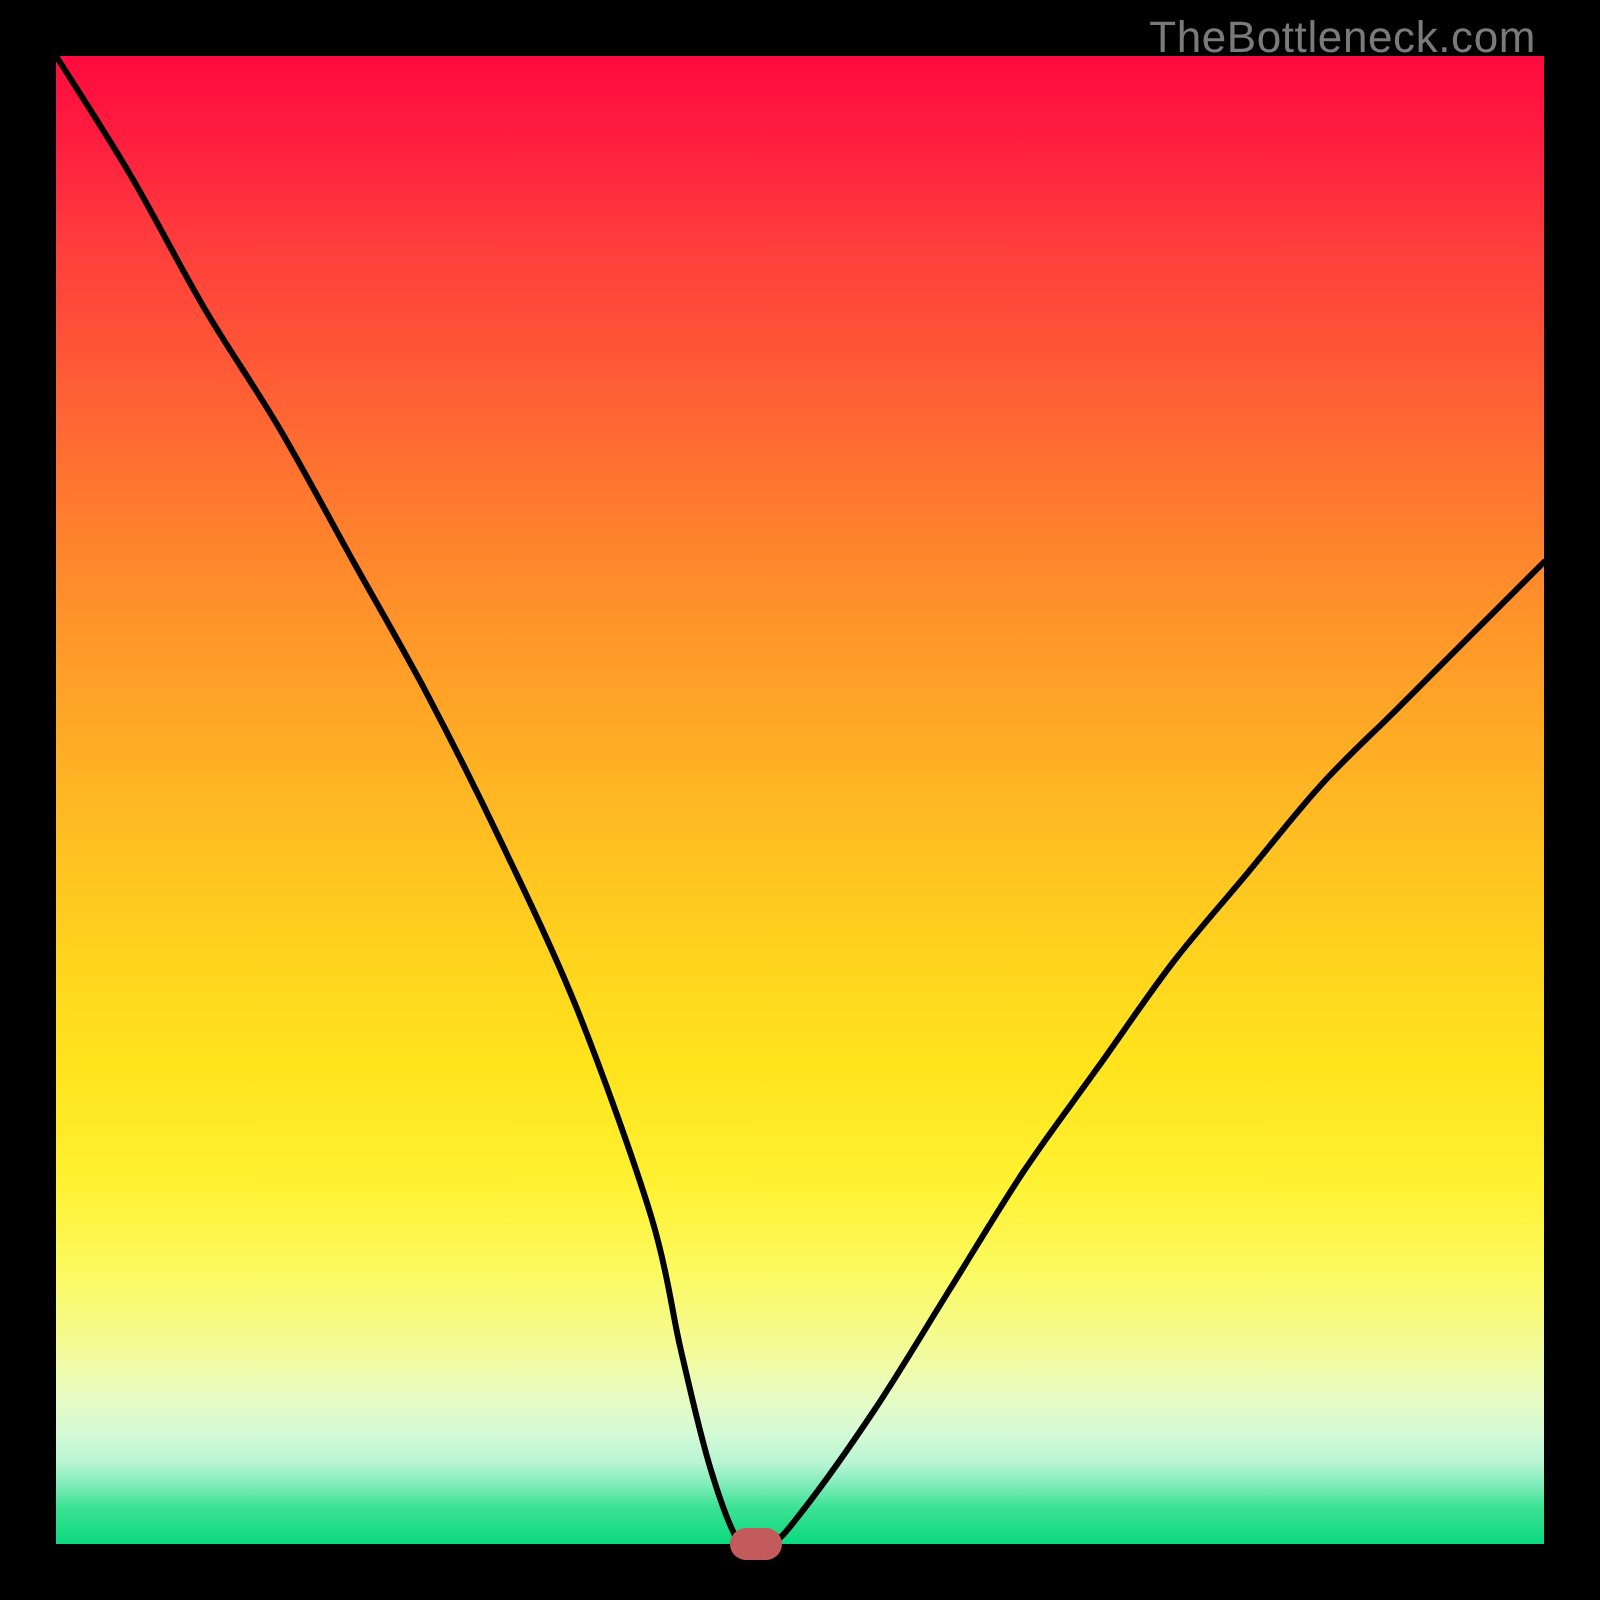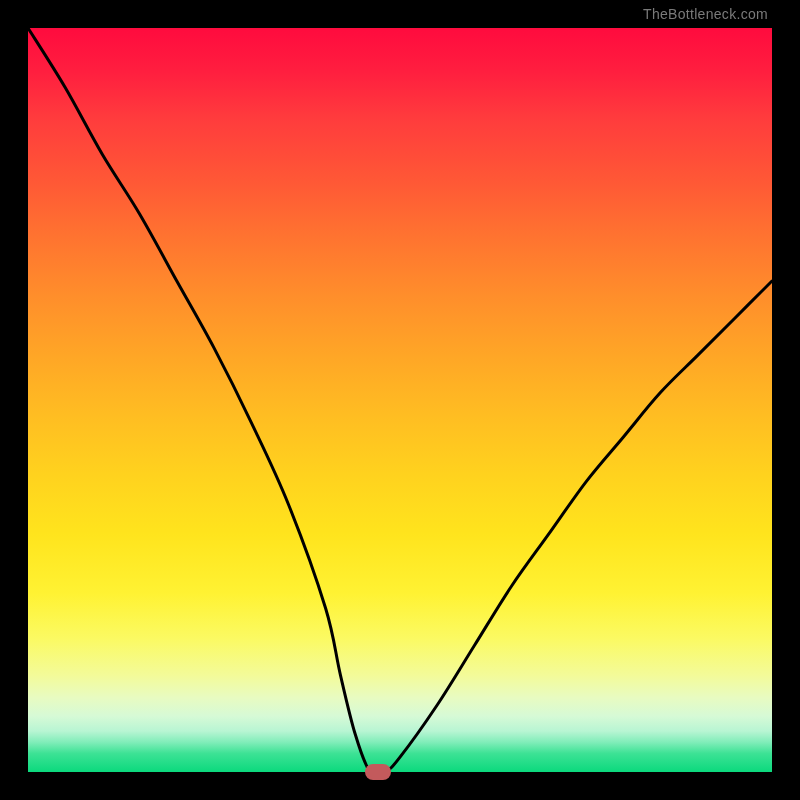--- a/index.html
+++ b/index.html
@@ -42,21 +42,21 @@
       #b8f5d3 94.5%,
       #80edb9 96%,
       #3de295 97.5%,
       #0bd97d 100%);
   }
   .watermark {
     position: absolute;
     top: 6px;
     right: 32px;
     color: #7a7a7a;
-    font-size: 14px;
+    font-size: 22px;
     font-weight: 500;
     letter-spacing: 0.3px;
     user-select: none;
   }
   svg.curve {
     position: absolute;
     left: 0;
     top: 0;
     width: 744px;
     height: 744px;

